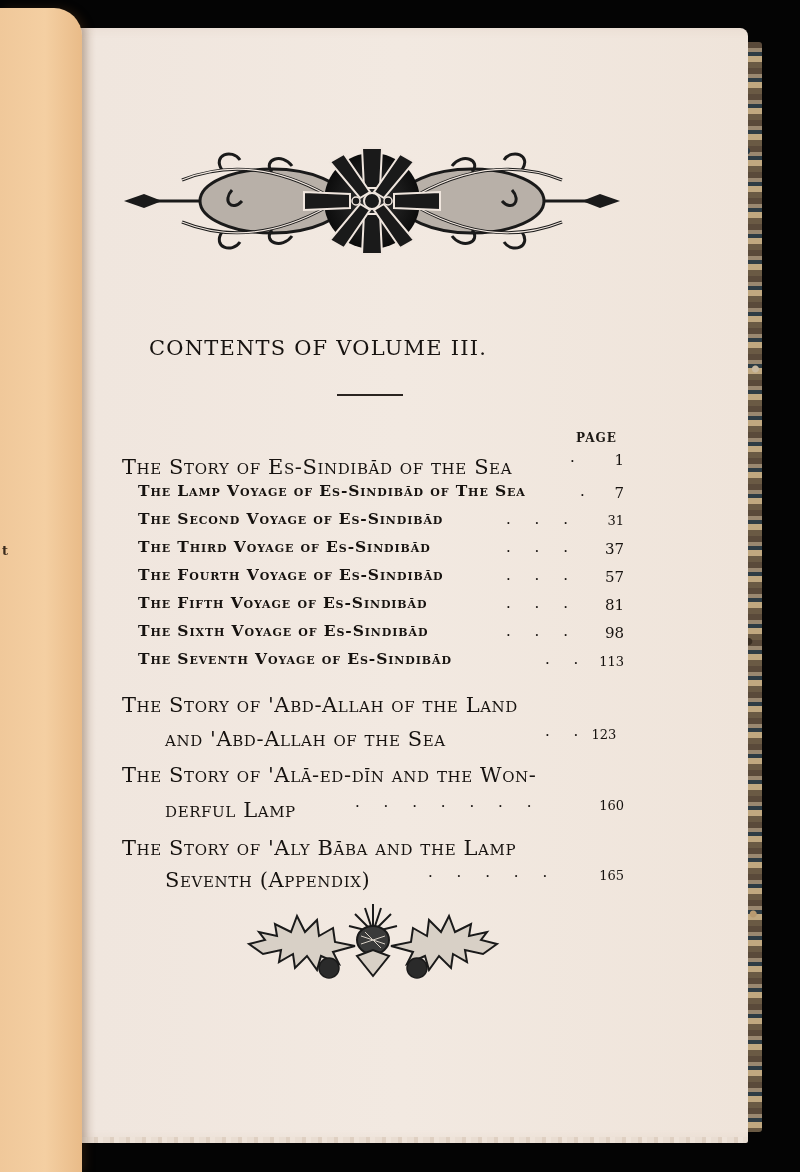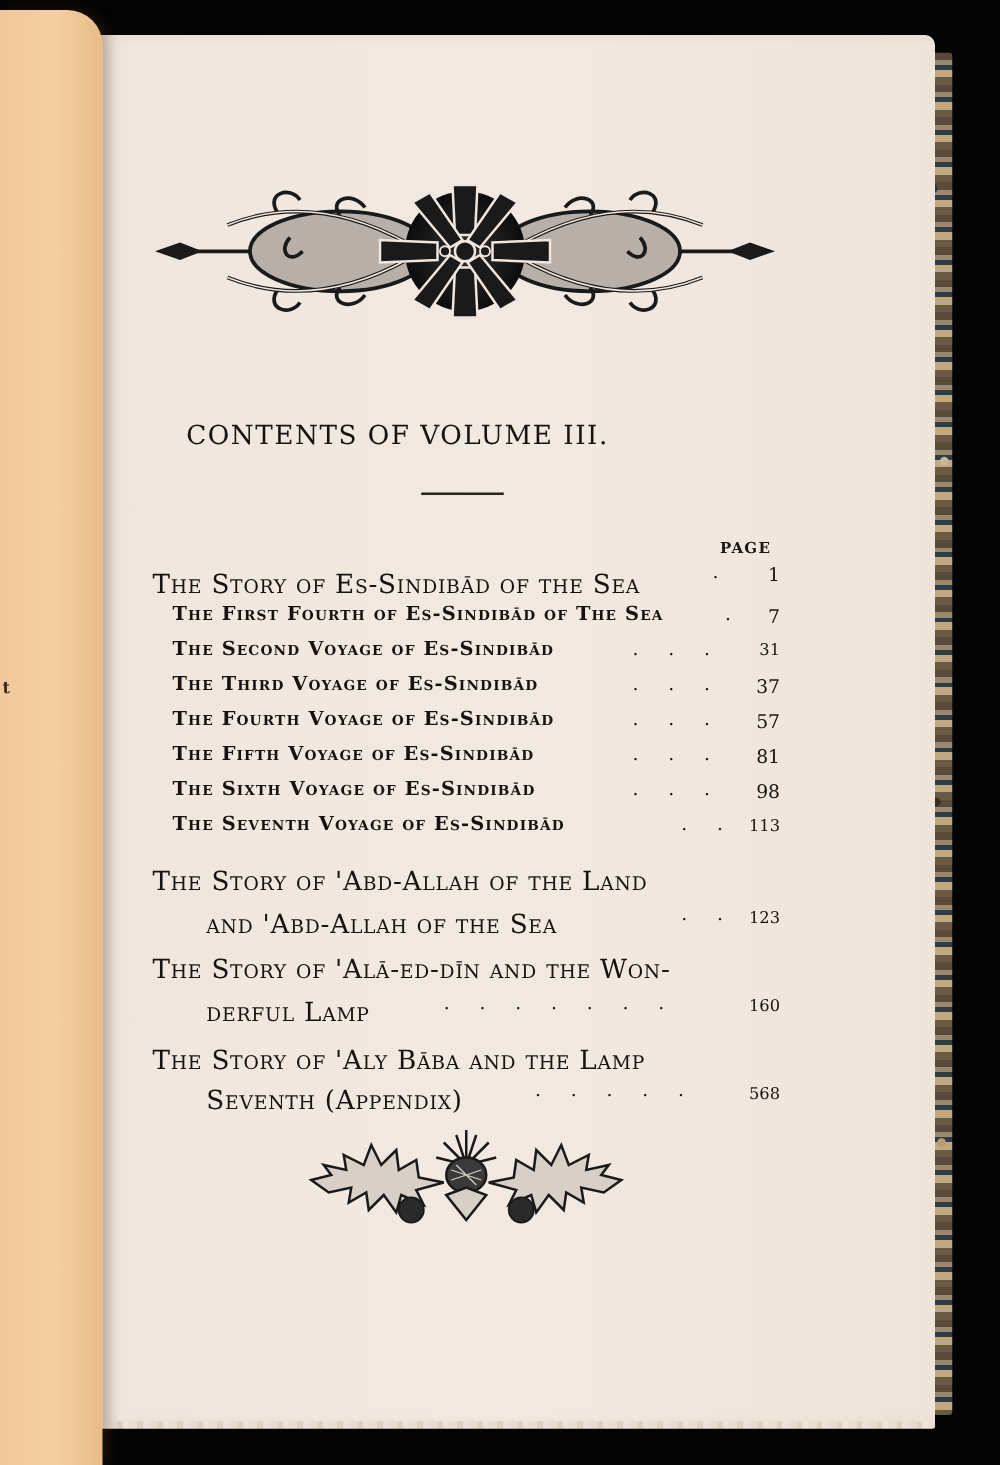--- a/index.html
+++ b/index.html
@@ -148,21 +148,21 @@
 
   <div class="toc">
 
     <div>
       <span class="entry major" style="left:122px; top:445px;">The Story of Es-Sindibād of the Sea</span>
       <span class="dots" style="left:570px; top:448px;">.</span>
       <span class="pnum" style="left:584px; top:451px;">1</span>
     </div>
 
     <div>
-      <span class="entry minor" style="left:138px; top:481px;">The First Fourth of Es-Sindibād of The Sea</span>
+      <span class="entry minor" style="left:138px; top:481px;">The Lamp Voyage of Es-Sindibād of The Sea</span>
       <span class="dots" style="left:580px; top:482px;">.</span>
       <span class="pnum" style="left:584px; top:484px;">7</span>
     </div>
 
     <div>
       <span class="entry minor" style="left:138px; top:509px;text-align:center;">The Second Voyage of Es-Sindibād</span>
       <span class="dots" style="left:506px; top:510px;">.     .     .</span>
       <span class="pnum small" style="left:584px; top:513px;">31</span>
     </div>
 
@@ -193,35 +193,35 @@
     <div>
       <span class="entry minor" style="left:138px; top:649px;">The Seventh Voyage of Es-Sindibād</span>
       <span class="dots" style="left:545px; top:650px;">.     .</span>
       <span class="pnum small" style="left:584px; top:654px;">113</span>
     </div>
 
     <div>
       <span class="entry major" style="left:122px; top:683px;">The Story of 'Abd-Allah of the Land</span>
       <span class="entry major" style="left:165px; top:717px;">and 'Abd-Allah of the Sea</span>
       <span class="dots" style="left:545px; top:722px;">.     .</span>
-      <span class="pnum small" style="left:584px; top:727px;">123</span>
+      <span class="pnum small" style="left:584px; top:727px;text-align:center;">123</span>
     </div>
 
     <div>
       <span class="entry major" style="left:122px; top:753px;">The Story of 'Alā-ed-dīn and the Won-</span>
       <span class="entry major" style="left:165px; top:788px;">derful Lamp</span>
       <span class="dots" style="left:355px; top:793px;">.     .     .     .     .     .     .</span>
       <span class="pnum small" style="left:584px; top:798px;">160</span>
     </div>
 
     <div>
       <span class="entry major" style="left:122px; top:826px;">The Story of 'Aly Bāba and the Lamp</span>
       <span class="entry major" style="left:165px; top:858px;">Seventh (Appendix)</span>
       <span class="dots" style="left:428px; top:863px;">.     .     .     .     .</span>
-      <span class="pnum small" style="left:584px; top:868px;">568</span>
+      <span class="pnum small" style="left:584px; top:868px;">165</span>
     </div>
   </div>
 
   <svg class="tailpiece" viewBox="0 0 256 84">
     <g fill="#d8d0c6" stroke="#1a1a1a" stroke-width="2" stroke-linejoin="miter">
       <path d="M4 42 L20 38 L14 30 L32 34 L30 22 L46 30 L52 14 L60 30 L72 18 L74 34 L88 26 L90 40 L110 44 L88 50 L94 62 L76 54 L72 68 L62 54 L50 66 L48 52 L34 60 L36 48 L18 52 Z"></path>
       <path d="M252 42 L236 38 L242 30 L224 34 L226 22 L210 30 L204 14 L196 30 L184 18 L182 34 L168 26 L166 40 L146 44 L168 50 L162 62 L180 54 L184 68 L194 54 L206 66 L208 52 L222 60 L220 48 L238 52 Z"></path>
     </g>
     <g fill="#2a2a2a" stroke="#1a1a1a" stroke-width="1.5">
       <circle cx="84" cy="66" r="10"></circle>

